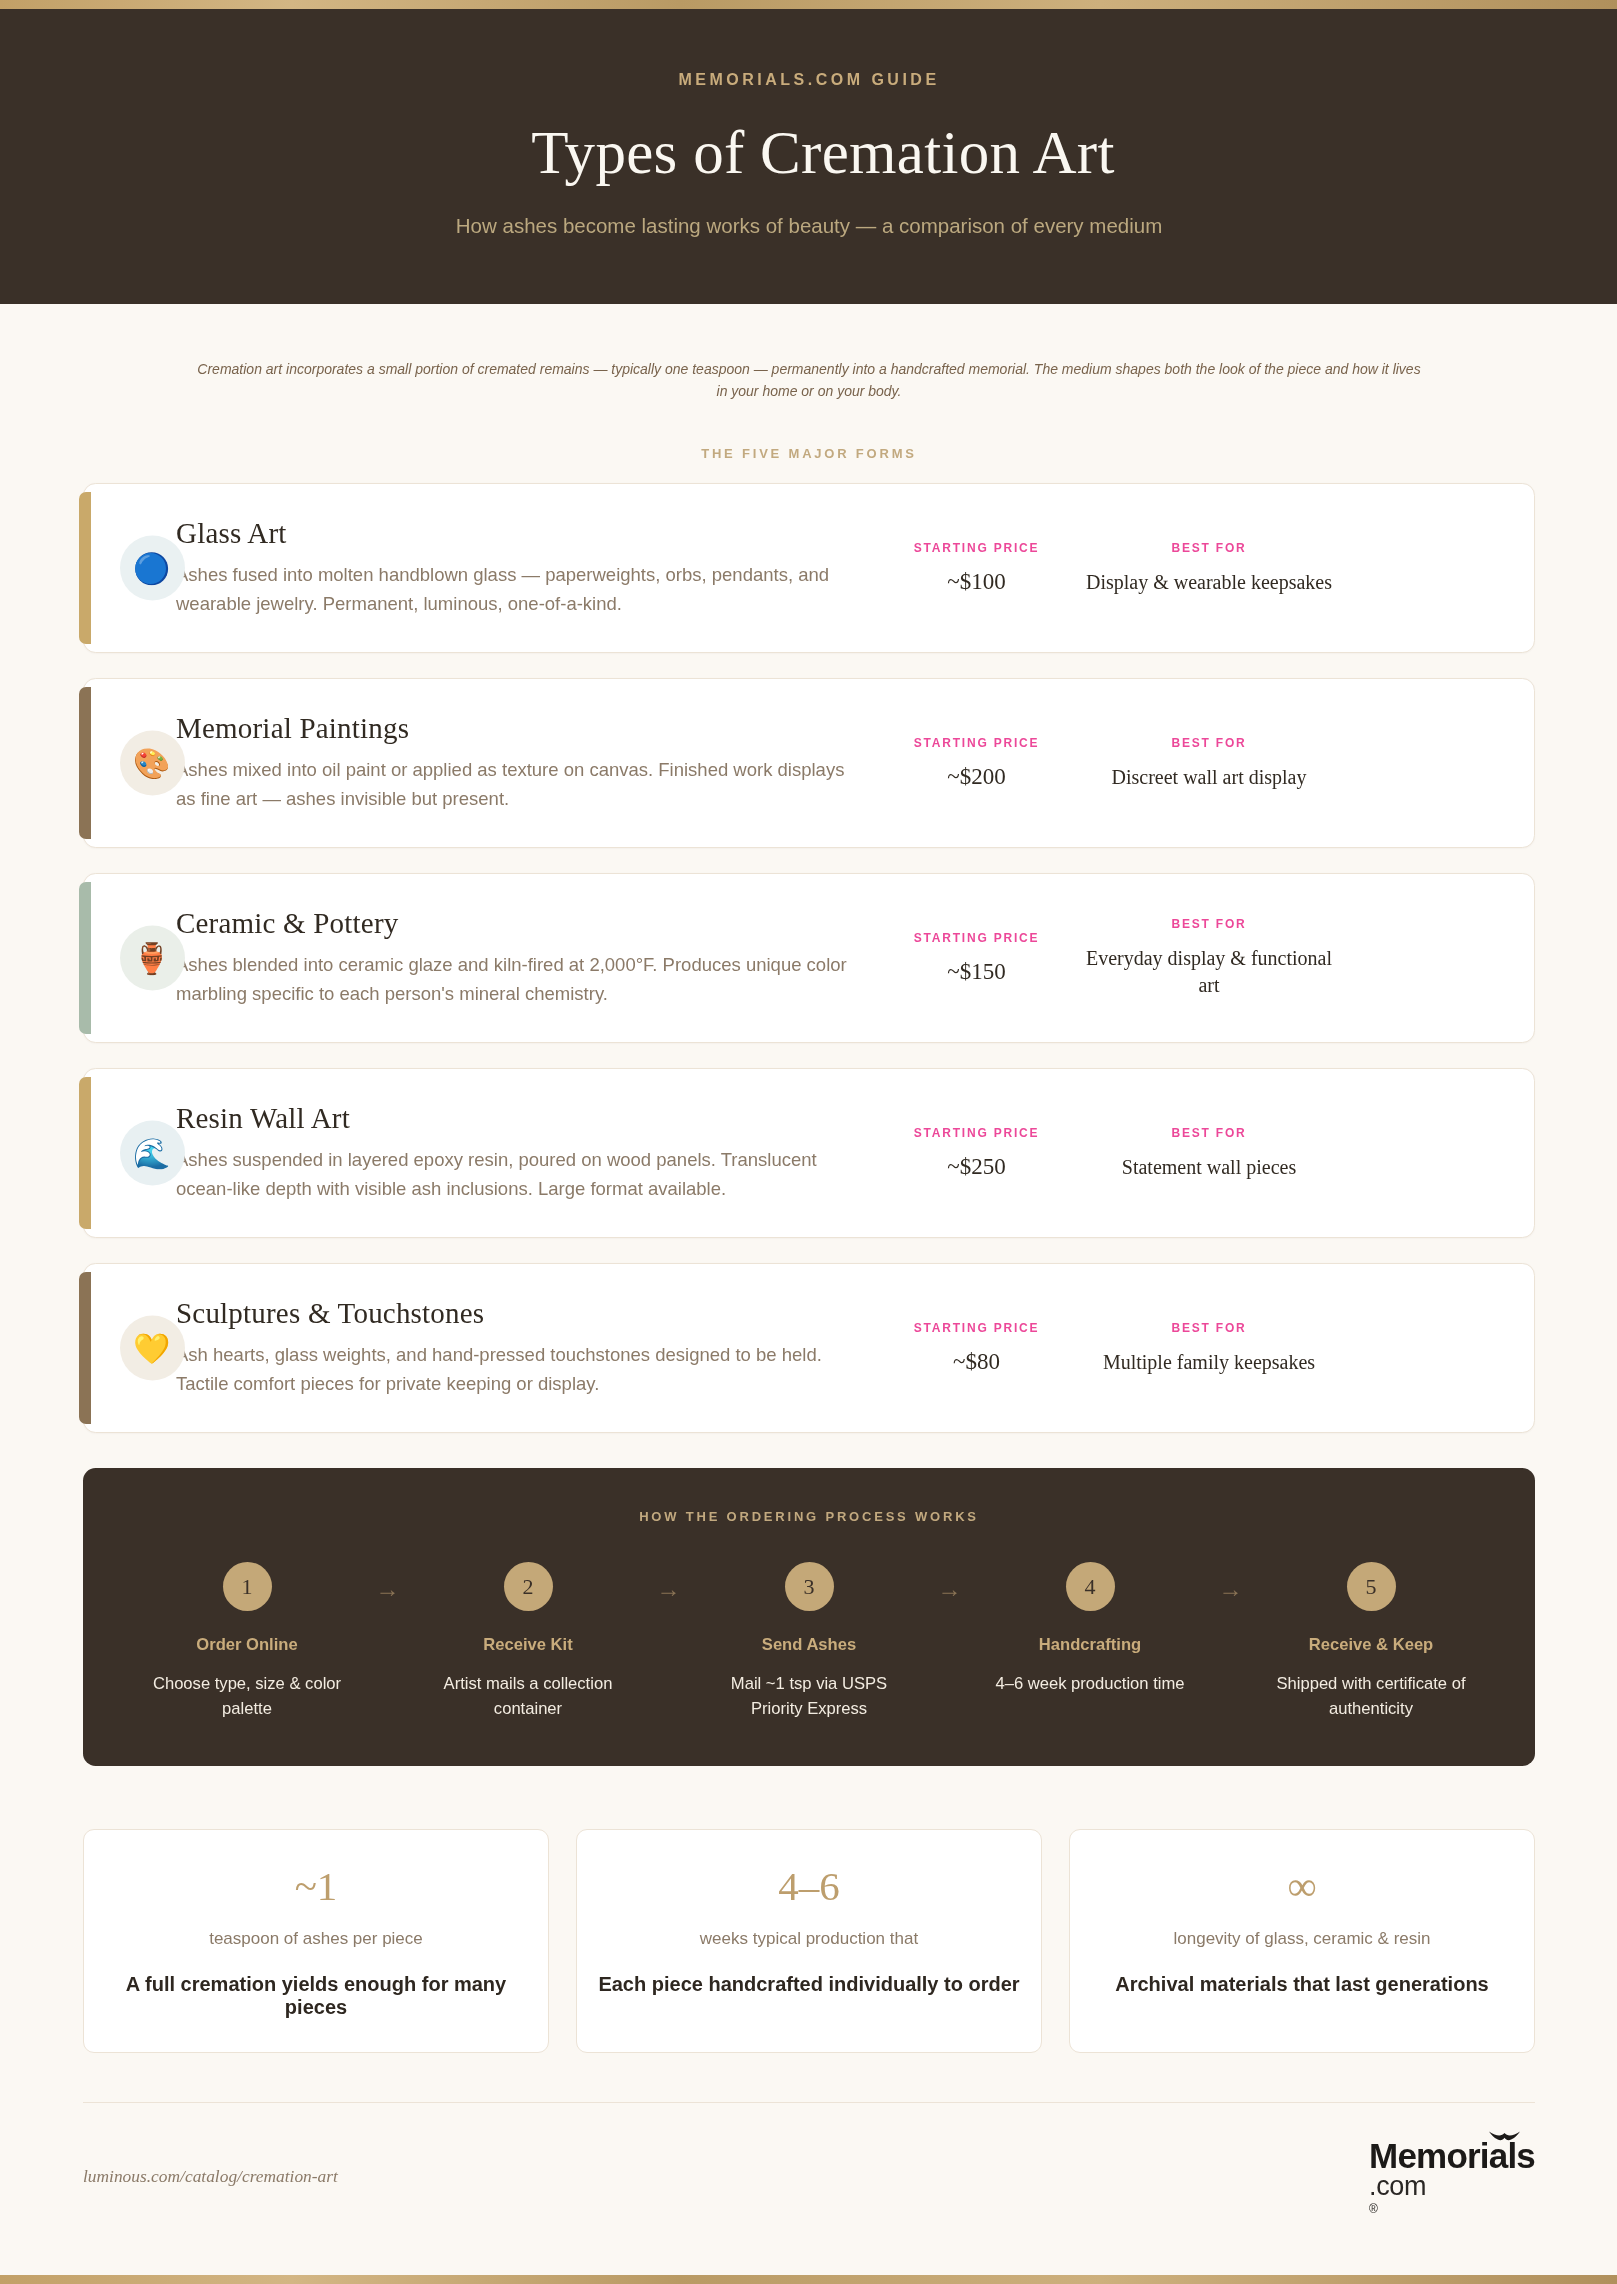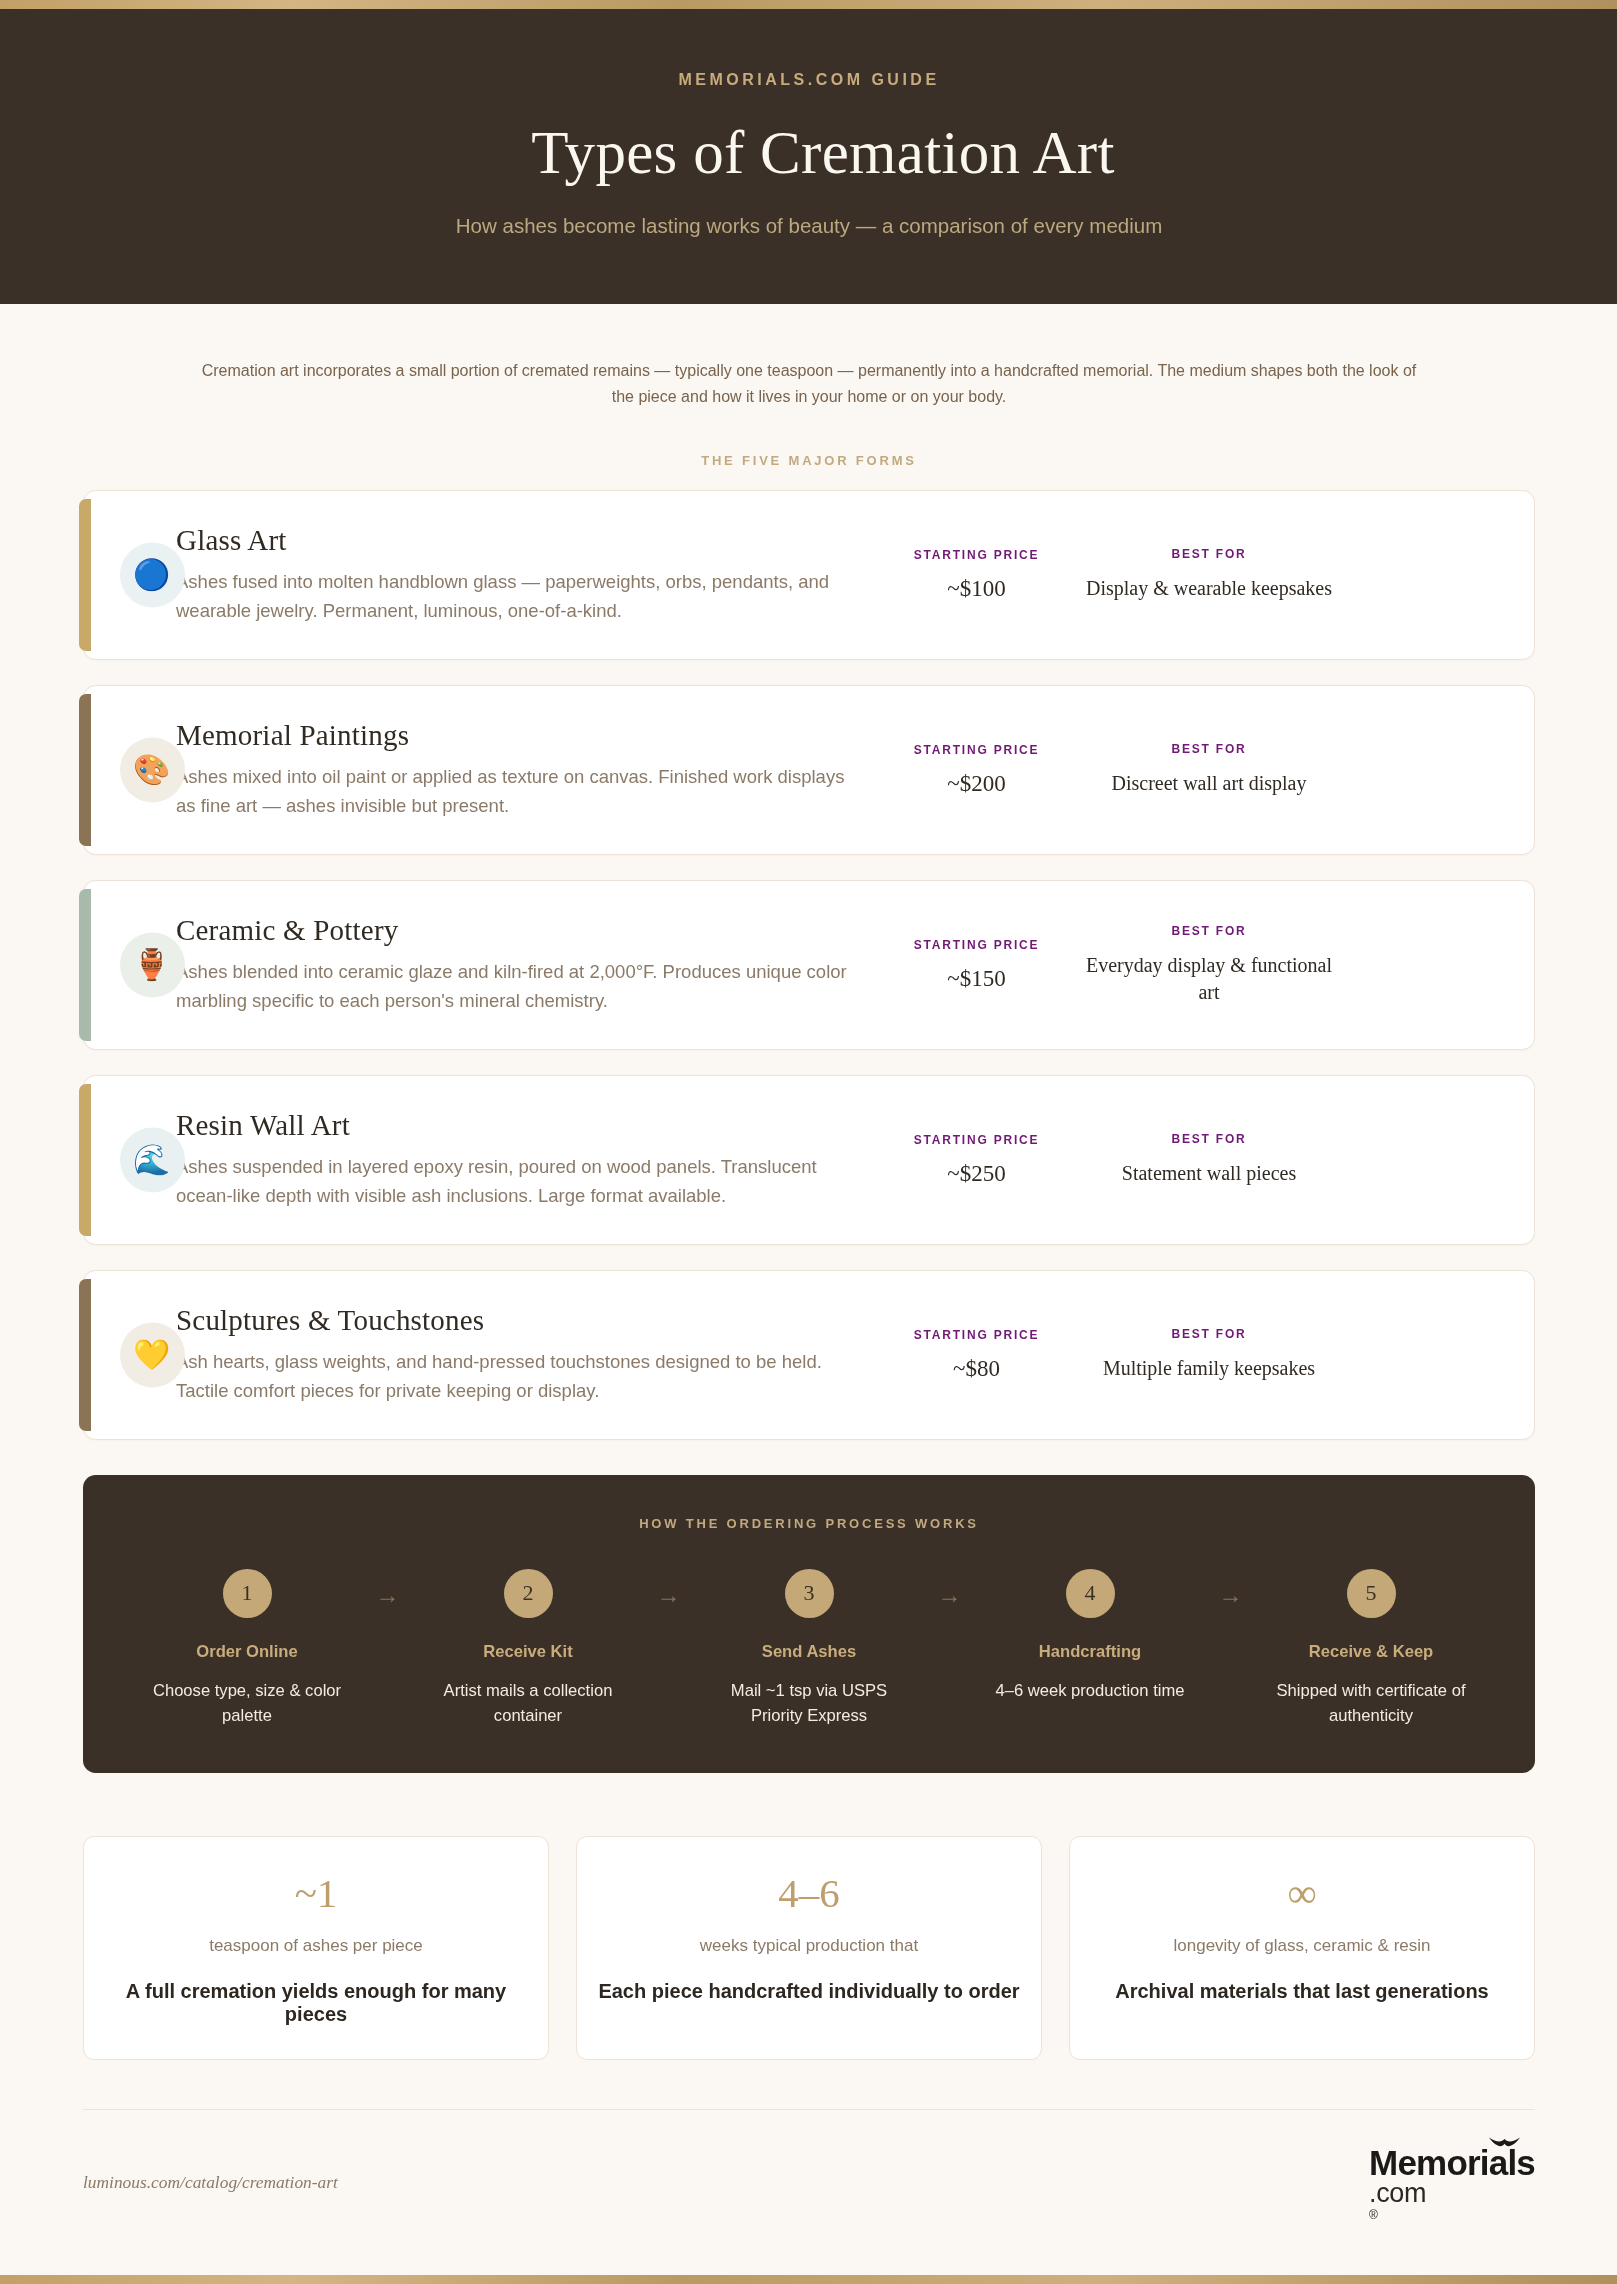--- a/index.html
+++ b/index.html
@@ -44,23 +44,24 @@
     margin-top:26px;
     font-weight:400;
   }
 
   
   .intro-wrap { padding:54px 0 0; }
   .intro {
     width:1231px;
     margin:0 auto;
     text-align:center;
-    font-size:16px;
+    font-size:14px;
     line-height:1.62;
     color:#79634c;
+    font-style:italic;
   }
   .section-label {
     text-align:center;
     font-size:13px;
     letter-spacing:2.8px;
     font-weight:700;
     color:#c2a97f;
     text-transform:uppercase;
     margin-top:43px;
   }
@@ -113,21 +114,21 @@
   .card-col {
     text-align:center;
     padding:0 8px;
   }
   .col-price { width:197px; }
   .col-best  { width:268px; }
   .col-label {
     font-size:12px;
     letter-spacing:1.8px;
     font-weight:700;
-    color:#701a75;
+    color:#ec4899;
     text-transform:uppercase;
   }
   .col-value {
     font-family:"Liberation Serif", serif;
     font-size:23px;
     color:#312a22;
     margin-top:14px;
     font-weight:400;
   }
   .col-value.best { font-size:20px; line-height:1.35; }

